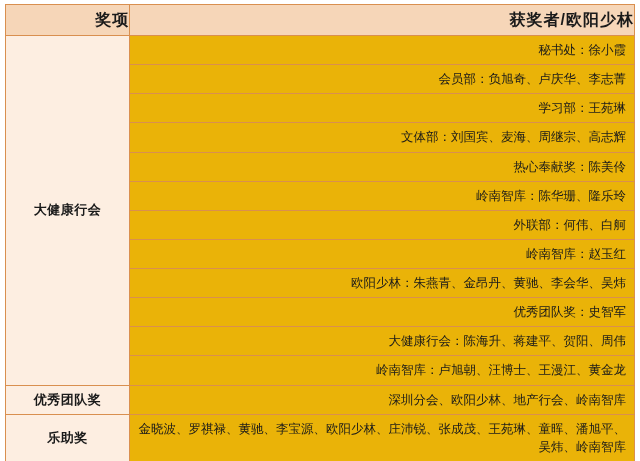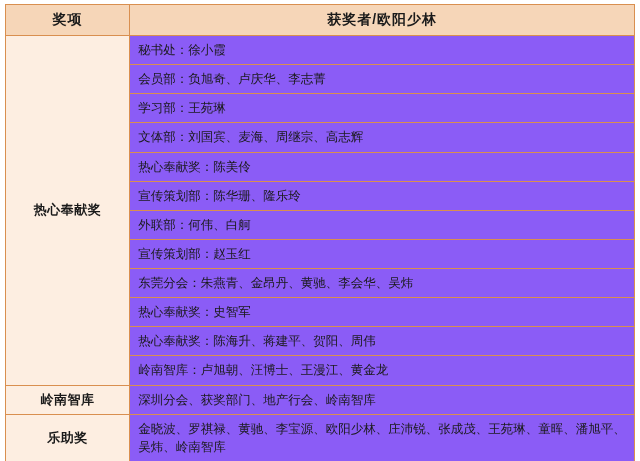--- a/index.html
+++ b/index.html
@@ -22,40 +22,40 @@
   }
   .award-table th,
   .award-table td {
     border: 1px solid #d98f4f;
     padding: 0;
     vertical-align: middle;
   }
   thead th {
     background: #f6d6b8;
     color: #1a1a1a;
-    font-size: 14px;
+    font-size: 16px;
     font-weight: bold;
-    text-align: center;
+    text-align: right;
     height: 30px;
     letter-spacing: 1px;
   }
   .col-award { width: 124px; }
   .col-winner { width: 504px; }
 
   td.award-cell {
     background: #fdeee1;
     text-align: center;
     font-size: 13px;
     font-weight: bold;
     letter-spacing: 0.5px;
   }
   td.winner-cell {
-    background: #8b5cf6;
+    background: #eab308;
     font-size: 12.5px;
-    text-align: left;
+    text-align: right;
     padding: 5px 8px;
     line-height: 1.45;
   }
   tr.row-sub td.winner-cell {
     height: 16px;
   }
   .two-line {
     line-height: 1.55;
   }
 </style>
@@ -69,60 +69,60 @@
   </colgroup>
   <thead>
     <tr>
       <th>奖项</th>
       <th>获奖者/欧阳少林</th>
     </tr>
   </thead>
   <tbody>
 
     <tr>
-      <td class="award-cell" rowspan="12">热心奉献奖</td>
+      <td class="award-cell" rowspan="12">大健康行会</td>
       <td class="winner-cell">秘书处：徐小霞</td>
     </tr>
     <tr class="row-sub">
       <td class="winner-cell">会员部：负旭奇、卢庆华、李志菁</td>
     </tr>
     <tr class="row-sub">
       <td class="winner-cell">学习部：王苑琳</td>
     </tr>
     <tr class="row-sub">
       <td class="winner-cell">文体部：刘国宾、麦海、周继宗、高志辉</td>
     </tr>
     <tr class="row-sub">
       <td class="winner-cell">热心奉献奖：陈美伶</td>
     </tr>
     <tr class="row-sub">
-      <td class="winner-cell">宣传策划部：陈华珊、隆乐玲</td>
+      <td class="winner-cell">岭南智库：陈华珊、隆乐玲</td>
     </tr>
     <tr class="row-sub">
       <td class="winner-cell">外联部：何伟、白舸</td>
     </tr>
     <tr class="row-sub">
-      <td class="winner-cell">宣传策划部：赵玉红</td>
+      <td class="winner-cell">岭南智库：赵玉红</td>
     </tr>
     <tr class="row-sub">
-      <td class="winner-cell">东莞分会：朱燕青、金昂丹、黄驰、李会华、吴炜</td>
+      <td class="winner-cell">欧阳少林：朱燕青、金昂丹、黄驰、李会华、吴炜</td>
     </tr>
     <tr class="row-sub">
-      <td class="winner-cell">热心奉献奖：史智军</td>
+      <td class="winner-cell">优秀团队奖：史智军</td>
     </tr>
     <tr class="row-sub">
-      <td class="winner-cell">热心奉献奖：陈海升、蒋建平、贺阳、周伟</td>
+      <td class="winner-cell">大健康行会：陈海升、蒋建平、贺阳、周伟</td>
     </tr>
     <tr class="row-sub">
       <td class="winner-cell">岭南智库：卢旭朝、汪博士、王漫江、黄金龙</td>
     </tr>
 
     <tr>
-      <td class="award-cell">岭南智库</td>
-      <td class="winner-cell">深圳分会、获奖部门、地产行会、岭南智库</td>
+      <td class="award-cell">优秀团队奖</td>
+      <td class="winner-cell">深圳分会、欧阳少林、地产行会、岭南智库</td>
     </tr>
 
     <tr>
       <td class="award-cell">乐助奖</td>
       <td class="winner-cell two-line">金晓波、罗祺禄、黄驰、李宝源、欧阳少林、庄沛锐、张成茂、王苑琳、童晖、潘旭平、吴炜、岭南智库</td>
     </tr>
 
   </tbody>
 </table>
 

